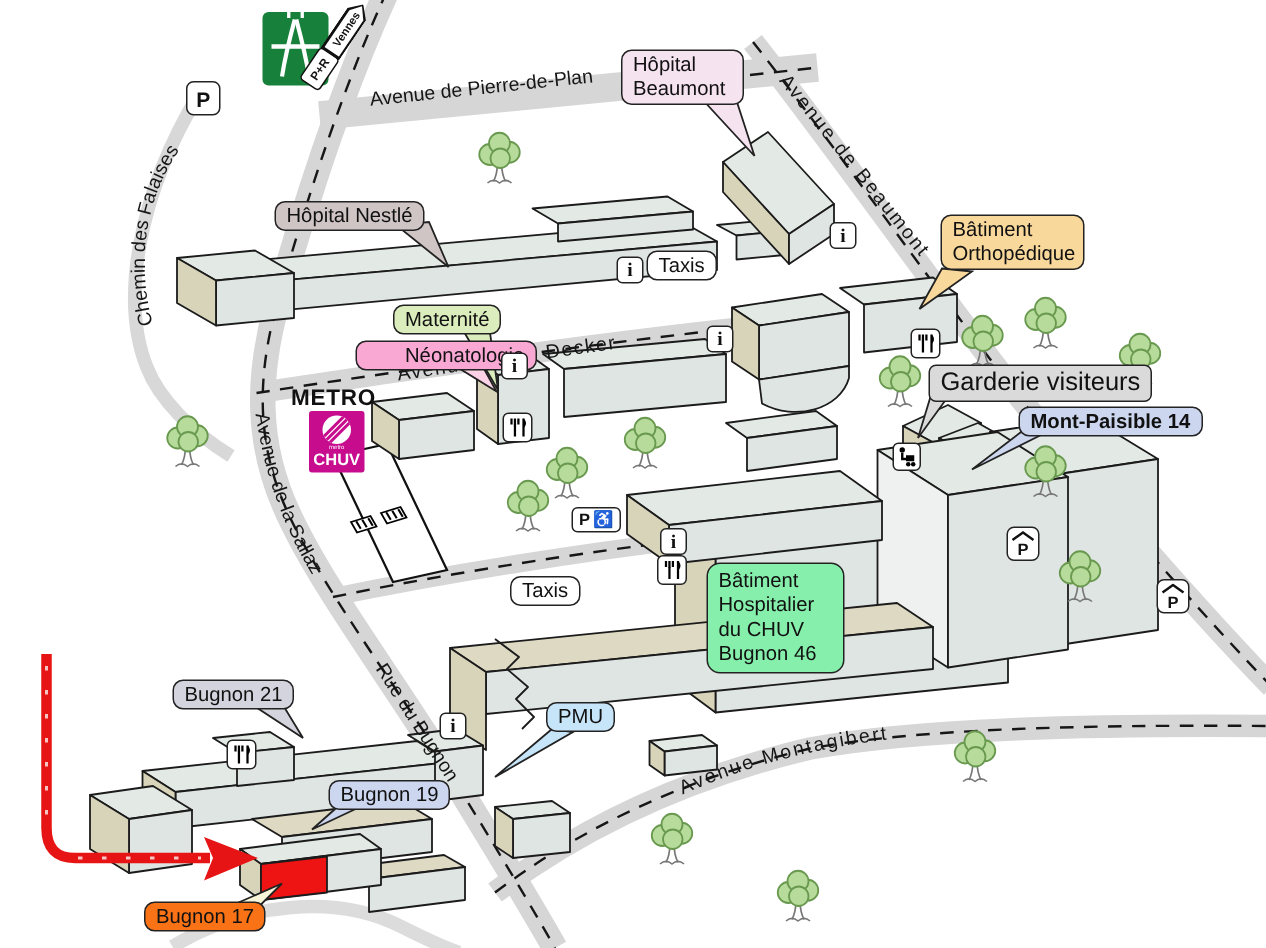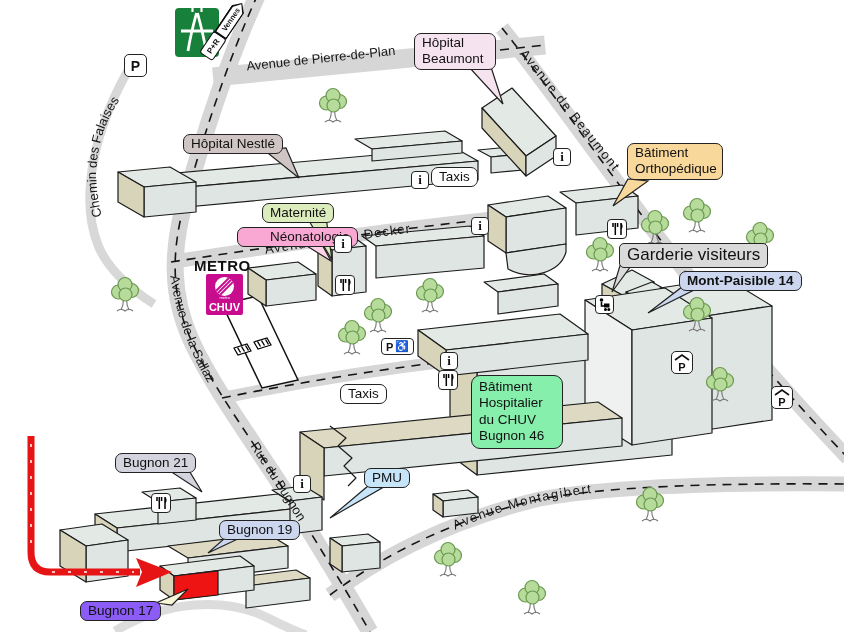--- a/index.html
+++ b/index.html
@@ -273,21 +273,21 @@
 <div class="callout" style="left:183px;top:134px;background:#cfc5c5;">Hôpital Nestlé</div>
 <div class="callout" style="left:262px;top:203px;background:#dcedbd;">Maternité</div>
 <div class="callout" style="left:237px;top:227px;background:#f9a8d4;padding-left:32px;">Néonatologie</div>
 <div class="callout wrap" style="left:627px;top:143px;width:80px;background:#f9d89c;">Bâtiment Orthopédique</div>
 <div class="callout" style="left:619px;top:243px;background:#dadada;font-size:17px;border-radius:5px;">Garderie visiteurs</div>
 <div class="callout" style="left:679px;top:271px;background:#ccd6ef;font-weight:bold;">Mont-Paisible 14</div>
 <div class="callout wrap" style="left:471px;top:375px;width:76px;background:#86efac;border-radius:9px;padding:3px 7px;">Bâtiment Hospitalier du CHUV Bugnon 46</div>
 <div class="callout" style="left:364px;top:468px;background:#c7e5f8;">PMU</div>
 <div class="callout" style="left:115px;top:453px;background:#d4d4de;">Bugnon 21</div>
 <div class="callout" style="left:219px;top:520px;background:#ccd6ef;">Bugnon 19</div>
-<div class="callout" style="left:80px;top:601px;background:#8b5cf6;">Bugnon 17</div>
+<div class="callout" style="left:96px;top:601px;background:#f97316;">Bugnon 17</div>
 <div class="callout" style="left:431px;top:167px;background:#fff;">Taxis</div>
 <div class="callout" style="left:340px;top:384px;background:#fff;">Taxis</div>
 
 <div id="sign-pr" class="sign">P+R</div>
 <div id="sign-vennes" class="sign">
       <b>Vennes</b>
     </div>
 
 <div id="metro-block">
   <div id="metro-title">METRO</div>

